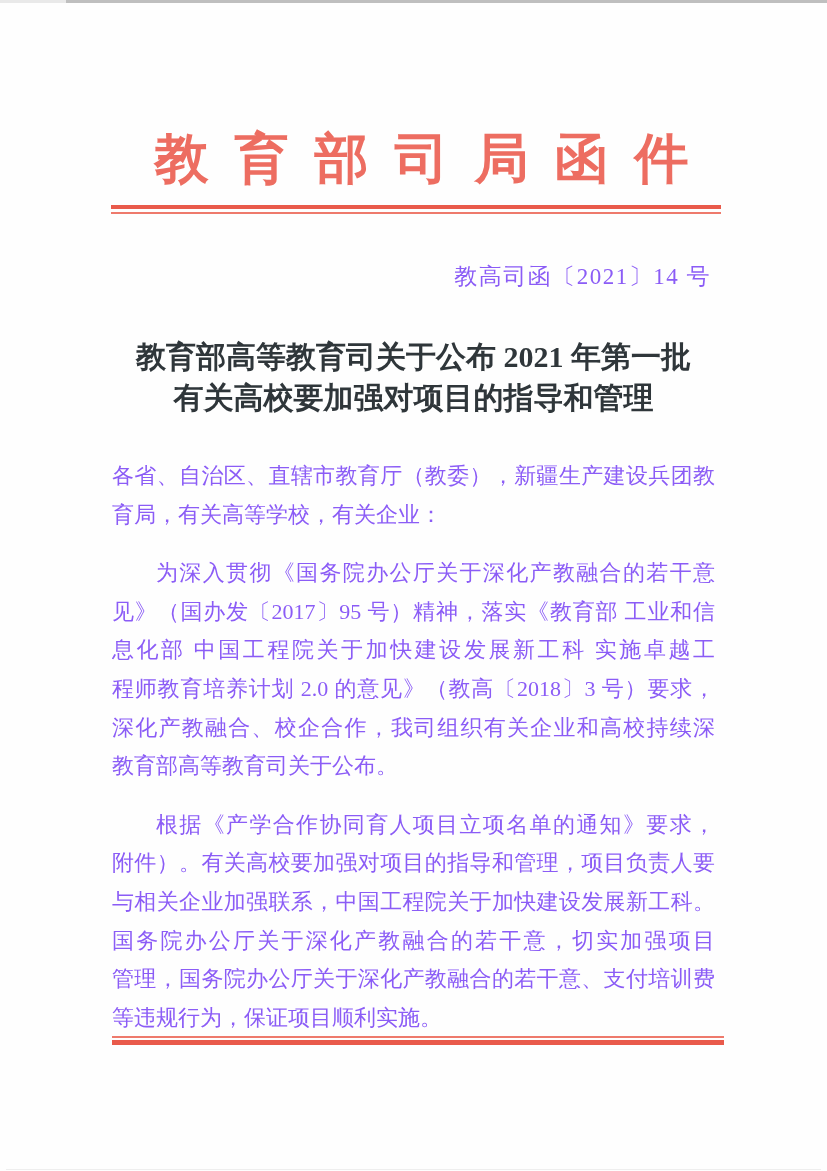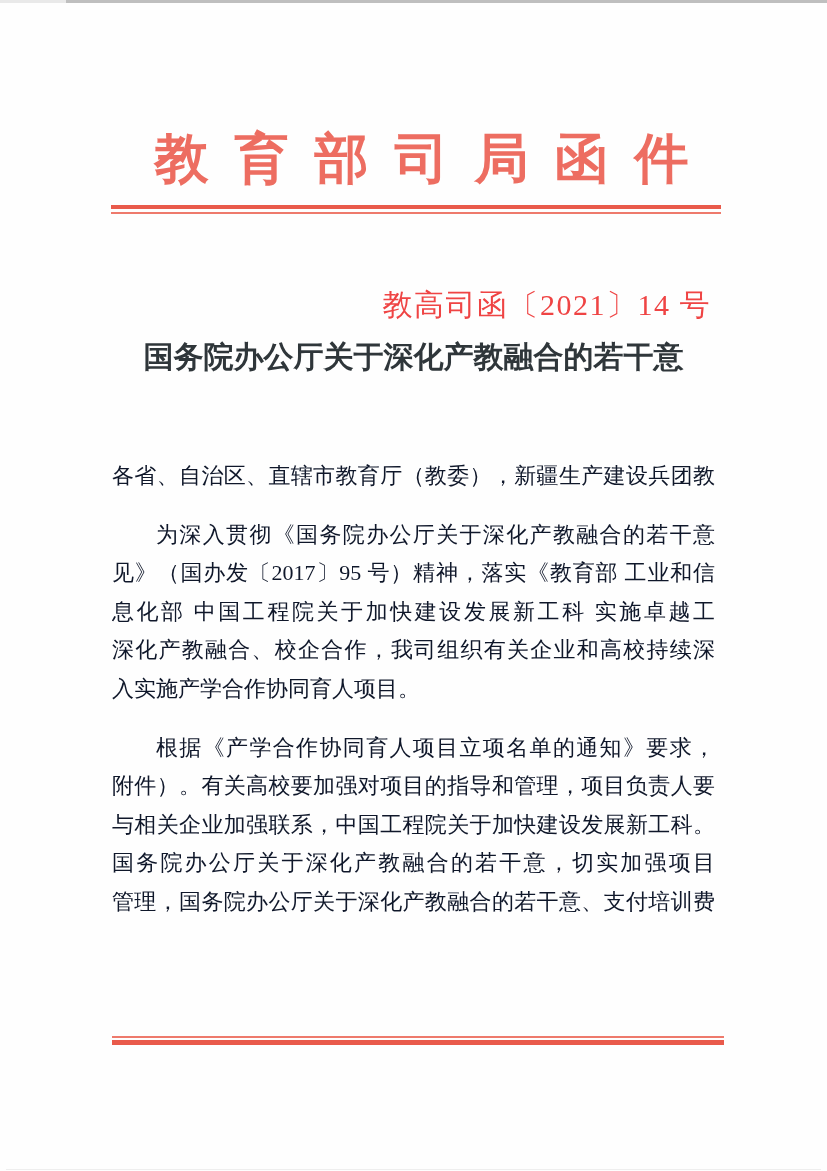--- a/index.html
+++ b/index.html
@@ -53,42 +53,41 @@
       top: 205px; left: 111px;
       width: 610px;
       height: 3px;                   
       border-top: 4px solid #e95a4b;     
       border-bottom: 2px solid #ee7a6c;  
     }
     
     .doc-number {
       position: absolute;
       top: 261px; right: 116px;
-      font-size: 30px;
+      font-size: 23px;
       letter-spacing: 1.5px;
-      color: #ef4444;
-      margin-top: 24px;
+      color: #8b5cf6;
     }
     
     .notice-title {
       position: absolute;
       top: 336px; left: 62px;
       width: 703px;
       text-align: center;
       font-size: 30px;
       line-height: 41px;
       font-weight: 700;
       color: #2f363a;
     }
     
     .body-text {
       position: absolute;
       top: 457px; left: 112px;
       width: 603px;
-      color: #0f172a;
+      color: #8b5cf6;
     }
     .body-line {
       height: 38.6px;
       line-height: 38.6px;
       font-size: 22px;
       text-align: justify;
       text-align-last: justify;
       overflow: hidden;
     }
     .body-line.indent {
@@ -116,37 +115,41 @@
   <div class="scan-top"></div>
   <div class="scan-top-left"></div>
 
   <div class="masthead">教育部司局函件</div>
 
   <div class="masthead-rule"></div>
 
   <div class="doc-number">教高司函〔2021〕14 号</div>
 
   <div class="notice-title">
-    <div>国务院办公厅关于深化产教融合的若干意</div>
+    <div>教育部高等教育司关于公布 2021 年第一批</div>
+    <div>有关高校要加强对项目的指导和管理</div>
   </div>
 
   <div class="body-text">
 
     <div class="body-line">各省、自治区、直辖市教育厅（教委），新疆生产建设兵团教</div>
+    <div class="body-line para-end">育局，有关高等学校，有关企业：</div>
 
     <div class="body-line indent">为深入贯彻《国务院办公厅关于深化产教融合的若干意</div>
     <div class="body-line">见》（国办发〔2017〕95 号）精神，落实《教育部 工业和信</div>
     <div class="body-line">息化部 中国工程院关于加快建设发展新工科 实施卓越工</div>
+    <div class="body-line">程师教育培养计划 2.0 的意见》（教高〔2018〕3 号）要求，</div>
     <div class="body-line">深化产教融合、校企合作，我司组织有关企业和高校持续深</div>
-    <div class="body-line para-end">入实施产学合作协同育人项目。</div>
+    <div class="body-line para-end">教育部高等教育司关于公布。</div>
 
     <div class="body-line indent">根据《产学合作协同育人项目立项名单的通知》要求，</div>
     <div class="body-line">附件）。有关高校要加强对项目的指导和管理，项目负责人要</div>
     <div class="body-line">与相关企业加强联系，中国工程院关于加快建设发展新工科。</div>
     <div class="body-line">国务院办公厅关于深化产教融合的若干意，切实加强项目</div>
     <div class="body-line">管理，国务院办公厅关于深化产教融合的若干意、支付培训费</div>
+    <div class="body-line para-end">等违规行为，保证项目顺利实施。</div>
   </div>
 
   <div class="footer-rule"></div>
 
   <div class="scan-bottom"></div>
 
 </div>
 
 </body></html>

